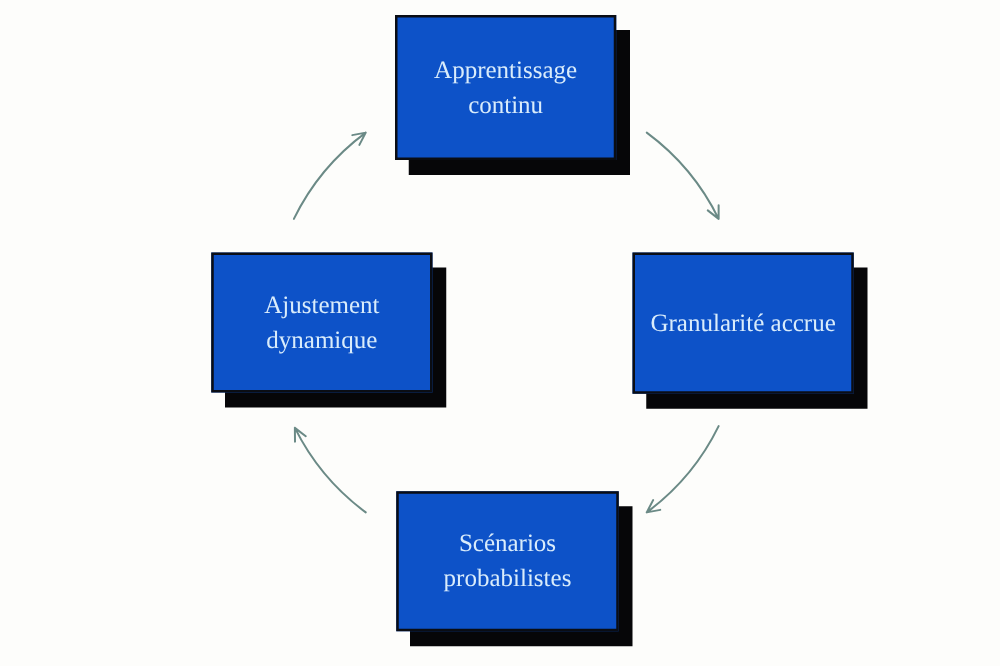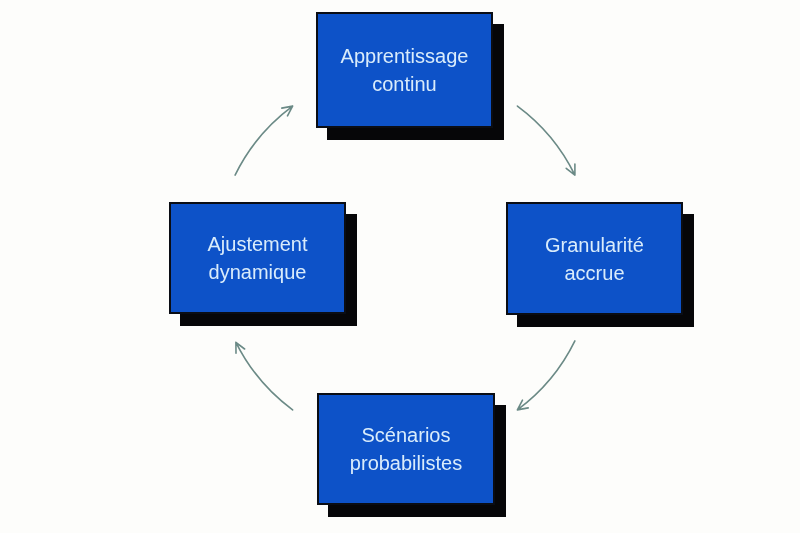--- a/index.html
+++ b/index.html
@@ -7,20 +7,21 @@
     padding: 0;
     background: var(--background, #fdfdfb);
     font-family: "Liberation Sans", "DejaVu Sans", sans-serif;
   }
   .canvas {
     position: relative;
     width: 788px;
     height: 533px;
     background: var(--background, #fdfdfb);
     overflow: hidden;
+    font-family: Liberation Serif, serif;
   }
   .arrow-layer {
     position: absolute;
     left: 0;
     top: 0;
     width: 800px;
     height: 533px;
   }
   .arrow-layer path {
     fill: none;

